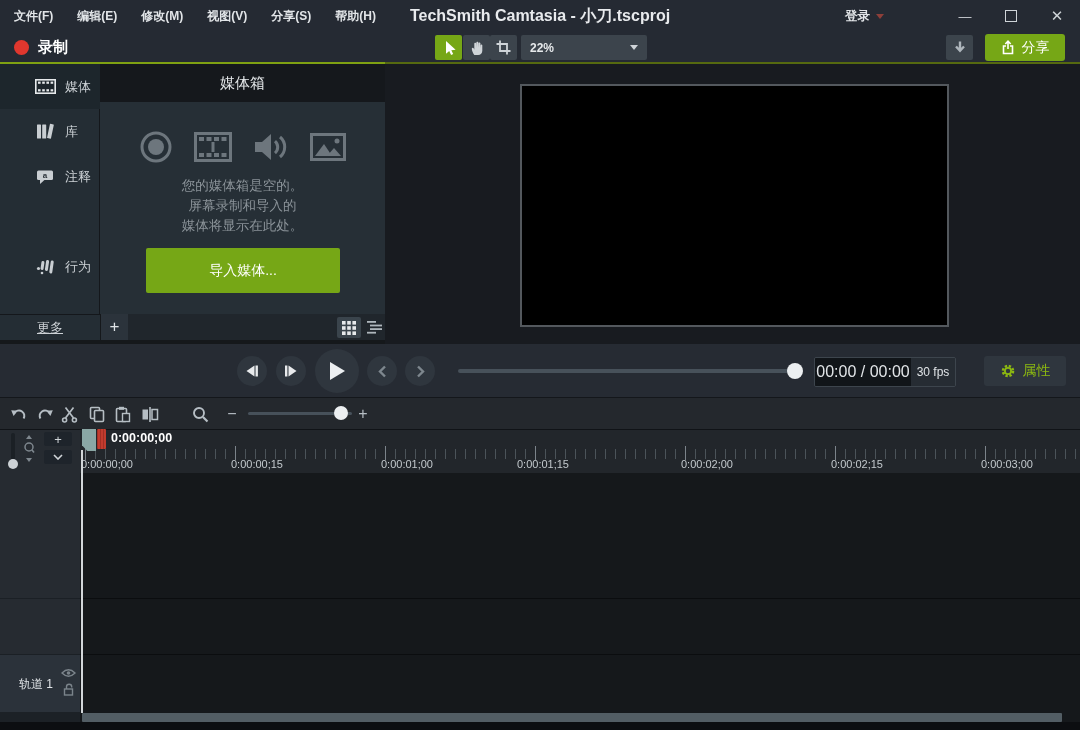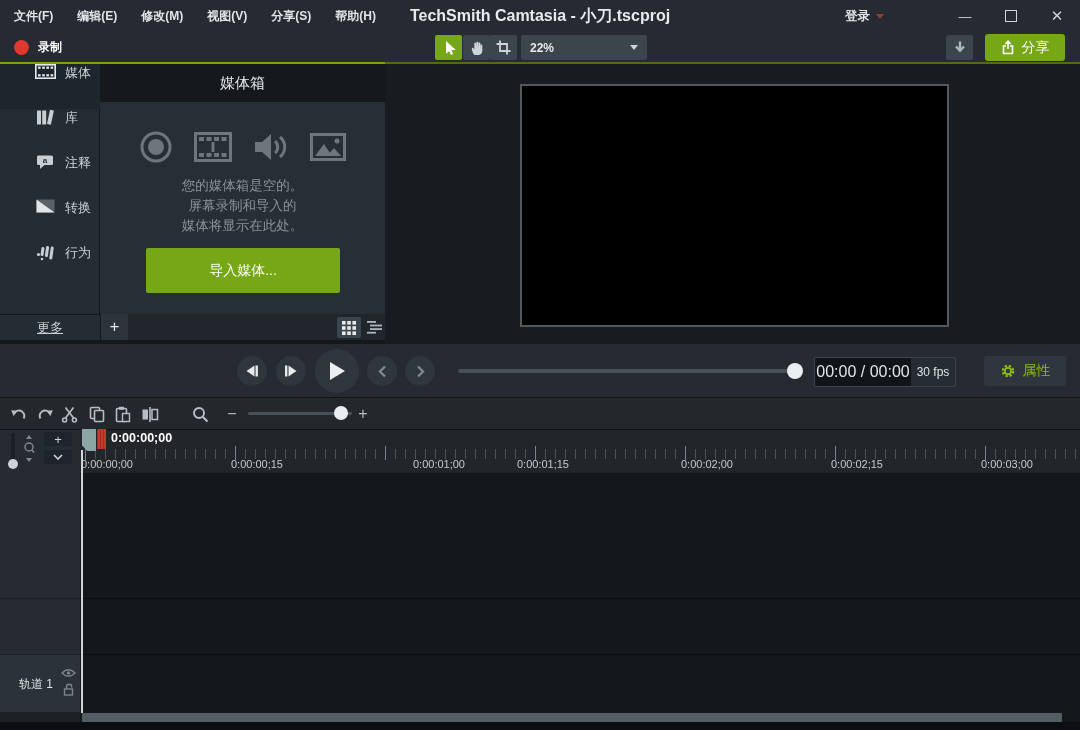--- a/index.html
+++ b/index.html
@@ -15,32 +15,32 @@
 
   
   .titlebar{left:0;top:0;width:1080px;height:32px;background:#252a33;}
   .menus{left:10px;top:0;height:32px;gap:24px;padding-left:4px;font-size:12px;color:#e2e5e8;}
   .menu-item{cursor:default;}
   .win-title{left:0;right:0;top:0;height:32px;justify-content:center;font-size:16px;color:#e8eaed;pointer-events:none;}
   .signin{right:196px;top:0;height:32px;gap:6px;font-size:12.5px;color:#e2e5e8;}
   .caret-red{width:0;height:0;border-left:4px solid transparent;border-right:4px solid transparent;border-top:5px solid #8e3f39;}
   .winbtn{top:0;width:46px;height:32px;color:#cfd4d8;font-size:13px;}
   .toolbar{left:0;top:32px;width:1080px;height:30px;background:#252a33;}
-  .rec{left:14px;top:32px;height:30px;gap:9px;font-size:12px;color:#fff;}
+  .rec{left:14px;top:32px;height:30px;gap:9px;font-size:15px;color:#fff;}
   .rec-dot{width:15px;height:15px;border-radius:50%;background:#e0372e;}
   .toolbtn{top:35px;width:27px;height:25px;background:#3c444c;border-radius:2px;}
   .toolbtn.on{background:#76a716;}
   .zoom-select{left:521px;top:35px;width:126px;height:25px;background:#3c444c;border-radius:2px;font-size:12px;color:#e6e9eb;justify-content:space-between;padding:0 9px;box-sizing:border-box;}
   .caret-dn{width:0;height:0;border-left:4px solid transparent;border-right:4px solid transparent;border-top:5px solid #cfd4d8;}
   .share-btn{left:985px;top:34px;width:80px;height:27px;background:#76a716;border-radius:3px;gap:7px;font-size:14px;color:#fff;}
   .accent{top:62px;height:2px;}
 
   
   .sidebar{left:0;top:64px;width:100px;height:250px;background:#242d34;border-right:1px solid #14171b;box-sizing:border-box;}
-  .side-item{left:0;width:100px;height:45px;display:flex;gap:9px;padding-left:34px;box-sizing:border-box;font-size:13px;color:#cdd2d6;}
+  .side-item{left:0;width:100px;height:45px;display:flex;align-items:center;gap:9px;padding-left:34px;box-sizing:border-box;font-size:13px;color:#cdd2d6;}
   .side-item.sel{background:#1d262c;}
   .side-ic{width:22px;display:flex;justify-content:center;}
   .more-bar{left:0;top:314px;width:100px;height:26px;background:#242d34;border-top:1px solid #14171b;box-sizing:border-box;font-size:13px;color:#cdd2d6;text-decoration:underline;}
   .addtab{left:101px;top:314px;width:27px;height:26px;background:#2b333b;font-size:17px;color:#dfe3e6;}
   .binfoot{left:128px;top:314px;width:257px;height:26px;background:#20262c;}
   .viewbtn{top:317px;width:24px;height:21px;border-radius:2px;}
   .viewbtn.on{background:#3a444c;}
 
   
   .bin-head{left:100px;top:64px;width:285px;height:38px;background:#15181c;font-size:15px;color:#e6e9eb;}
@@ -193,29 +193,20 @@
   <div class="abs side-item" style="top:154px;">
     <span class="side-ic">
       <svg width="18" height="16" viewBox="0 0 18 16">
           <rect x="1" y="1.5" width="16" height="9.5" rx="1.5" fill="#c9ced2"></rect>
           <polygon points="4,10.5 4,15 9,10.5" fill="#c9ced2"></polygon>
           <text x="9" y="9" text-anchor="middle" font-size="8" font-weight="bold" fill="#2a3138">a</text>
         </svg>
     </span>
     <span>注释</span>
   </div>
-  <div class="abs side-item" style="top:199px;">
-    <span class="side-ic">
-      <svg width="19" height="14" viewBox="0 0 19 14">
-          <rect x="0.5" y="0.5" width="18" height="13" fill="#596269"></rect>
-          <polygon points="0.5,13.5 18.5,13.5 0.5,0.5" fill="#e3e6e9"></polygon>
-        </svg>
-    </span>
-    <span>转换</span>
-  </div>
   <div class="abs side-item" style="top:244px;">
     <span class="side-ic">
       <svg width="18" height="17" viewBox="0 0 18 17">
           <g fill="#c9ced2">
             <circle cx="2.5" cy="10.5" r="1.6"></circle>
             <rect x="5" y="3" width="3" height="9" rx="1.4" transform="rotate(8 6.5 7.5)"></rect>
             <rect x="9.5" y="2" width="3" height="11" rx="1.4" transform="rotate(8 11 7.5)"></rect>
             <rect x="14" y="2.5" width="3" height="13" rx="1.4" transform="rotate(8 15.5 9)"></rect>
             <circle cx="6" cy="15" r="1.3"></circle>
           </g>
@@ -393,21 +384,21 @@
   <div class="abs tlz-track"></div>
   <div class="abs tlz-thumb"></div>
   <div class="abs ctr pm" style="left:353px;top:402px;width:20px;height:24px;">+</div>
 
   <div class="abs gutter"></div>
   <div class="abs ruler"></div>
   <div class="abs ticks-minor"></div>
   <div class="abs ticks-major"></div>
   <span class="abs rlabel" style="left:81px;">0:00:00;00</span>
   <span class="abs rlabel" style="left:231px;">0:00:00;15</span>
-  <span class="abs rlabel" style="left:381px;margin-left:32px;">0:00:01;00</span>
+  <span class="abs rlabel" style="left:381px;">0:00:01;00</span>
   <span class="abs rlabel" style="left:517px;">0:00:01;15</span>
   <span class="abs rlabel" style="left:681px;">0:00:02;00</span>
   <span class="abs rlabel" style="left:831px;">0:00:02;15</span>
   <span class="abs rlabel" style="left:981px;">0:00:03;00</span>
 
   <div class="abs" style="left:11px;top:433px;width:4px;height:32px;background:#1b2025;border-radius:2px;"></div>
   <div class="abs" style="left:8px;top:459px;width:10px;height:10px;border-radius:50%;background:#cdd2d6;"></div>
   <div class="abs" style="left:23px;top:434px;width:12px;height:30px;">
     <svg width="12" height="30" viewBox="0 0 12 30">
         <polygon points="6,1 9,5 3,5" fill="#7e878e"></polygon>

